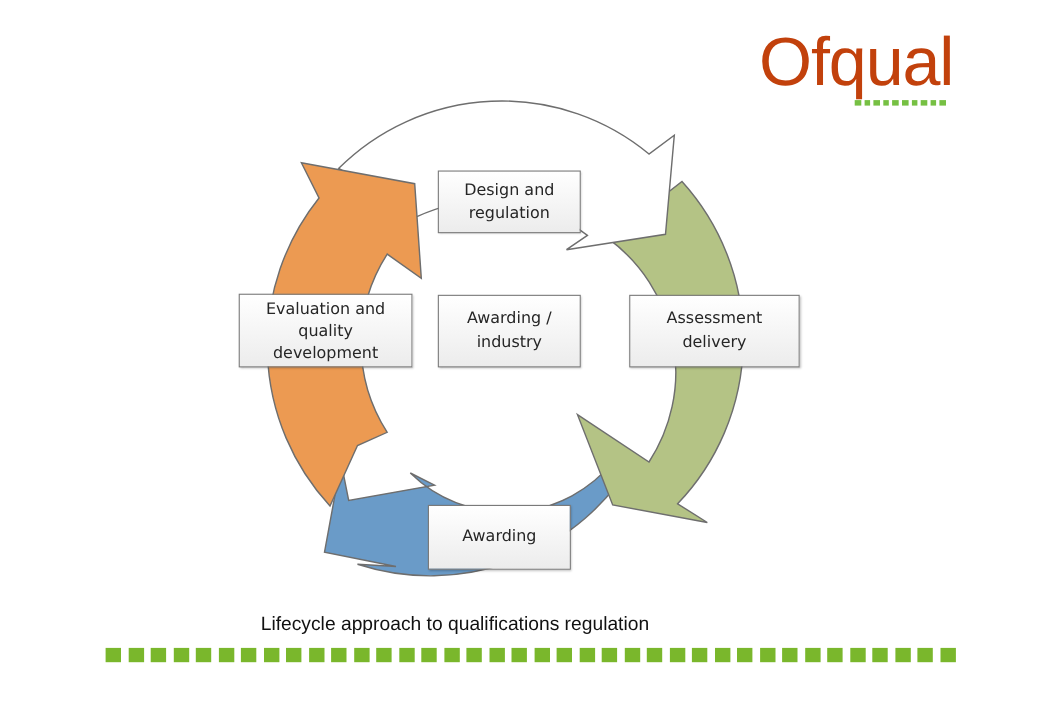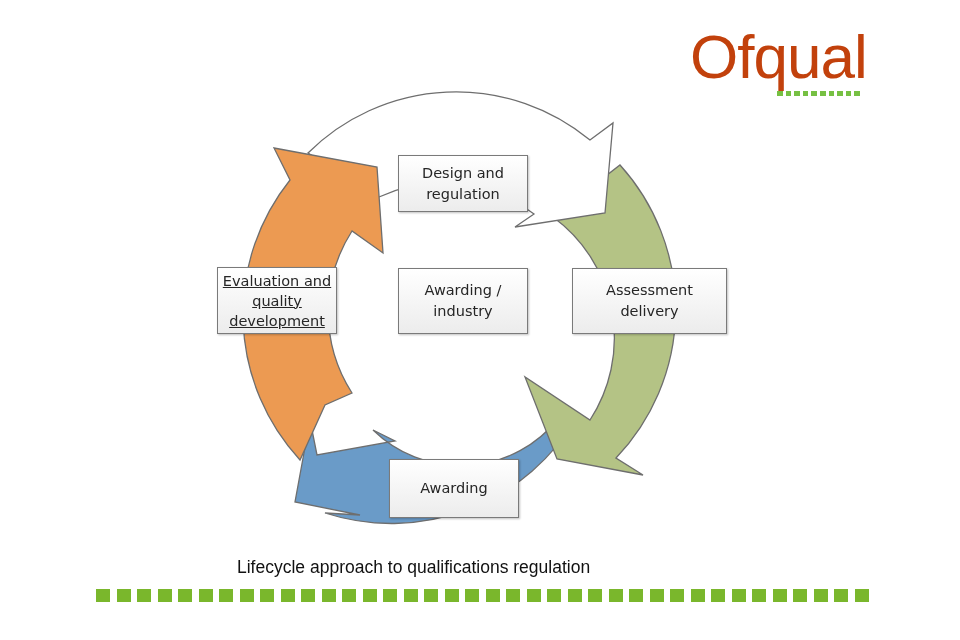--- a/index.html
+++ b/index.html
@@ -77,21 +77,21 @@
 
 <div class="box" style="left:572px; top:268px; width:155px; height:66px;">
   <div><span>Assessment</span><br>
        <span>delivery</span></div>
 </div>
 
 <div class="box" style="left:389px; top:459px; width:130px; height:59px;">
   <span>Awarding</span>
 </div>
 
-<div class="box" style="left:217px; top:267px; width:120px; height:67px; line-height:20px;text-decoration:underline;">
+<div class="box" style="left:217px; top:267px; width:158px; height:67px; line-height:20px;">
   <div><span>Evaluation and</span><br>
        <span>quality</span><br>
        <span>development</span></div>
 </div>
 
 <div class="box" style="left:398px; top:268px; width:130px; height:66px;">
   <div><span>Awarding /</span><br>
        <span>industry</span></div>
 </div>
 

